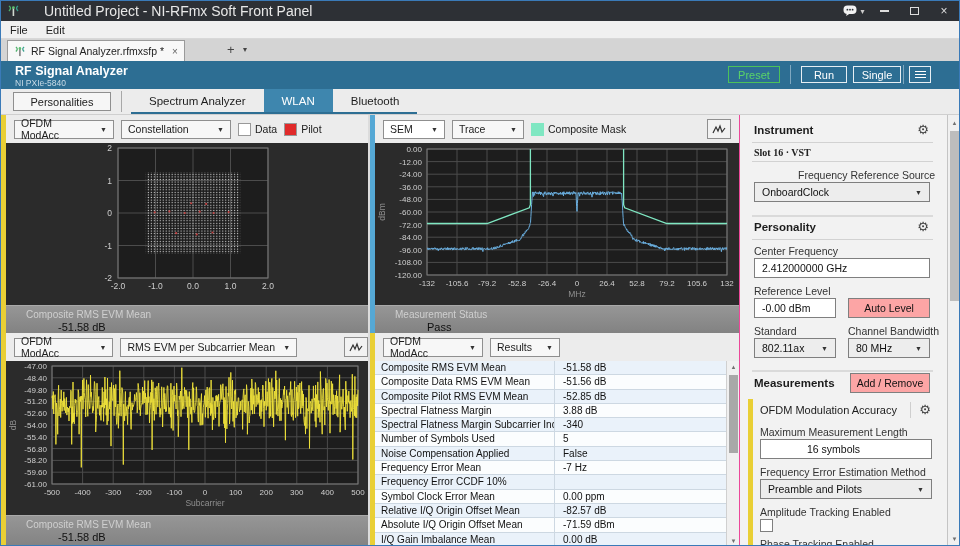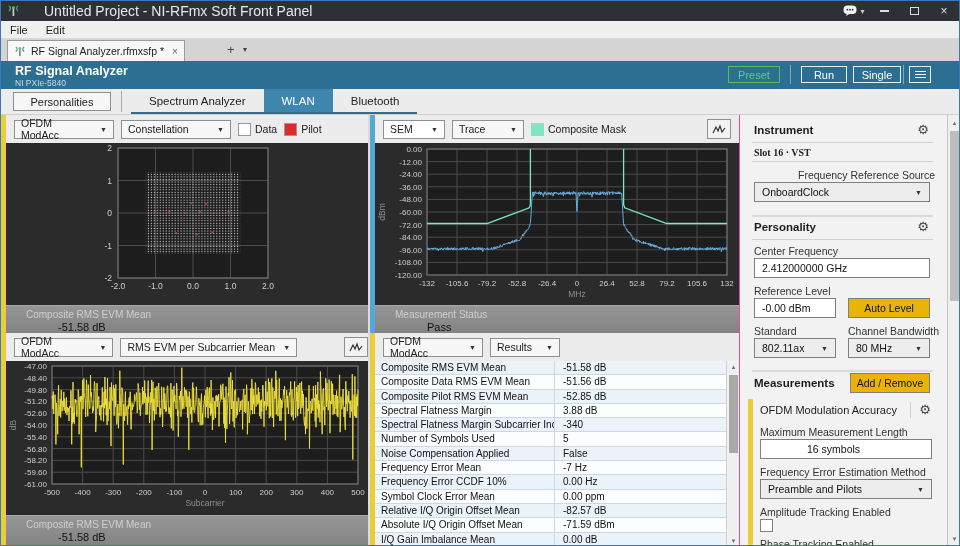--- a/index.html
+++ b/index.html
@@ -70,21 +70,21 @@
   .varrow{position:absolute;left:0;width:13px;height:12px;color:#707070;font-size:6px;text-align:center;line-height:12px;}
   .vthumb{position:absolute;left:2px;width:9px;background:#a8a8a8;}
   
   .sidebar{position:absolute;left:738px;top:0;width:208px;height:432px;background:#f2f2f2;border-left:1px solid #ec4899;overflow:hidden;}
   .sb-h{font-size:11.5px;font-weight:bold;color:#1c1c1c;}
   .gear{font-family:"DejaVu Sans",sans-serif;font-size:13px;color:#444;}
   .sb-label{font-size:10.5px;color:#333;}
   .sb-input{background:#fff;border:1px solid #7f7f7f;height:20px;font-size:10.5px;color:#111;display:flex;align-items:center;padding-left:7px;}
   .sb-dd{background:#ededed;border:1px solid #7f7f7f;height:20px;font-size:10.5px;color:#111;display:flex;align-items:center;justify-content:space-between;padding:0 7px;}
   .sb-dd .ddc{font-size:7px;color:#333;}
-  .sb-btn{background:#eab308;border:1px solid #7f7f7f;height:20px;font-size:10.5px;color:#111;display:flex;align-items:center;justify-content:center;}
+  .sb-btn{background:#fca5a5;border:1px solid #7f7f7f;height:20px;font-size:10.5px;color:#111;display:flex;align-items:center;justify-content:center;}
   .sb-line{position:absolute;left:12px;right:14px;height:1px;background:#d2d2d2;}
   .cb{width:13px;height:13px;border:1px solid #7f7f7f;background:#fff;display:flex;align-items:center;justify-content:center;font-size:9px;color:#fff;}
   .abs{position:absolute;}
 </style>
 </head>
 <body>
 
 <div class="win">
 
   <div class="titlebar">
@@ -434,21 +434,20 @@
         <div class="trow">
           <div class="tname">Noise Compensation Applied</div>
           <div class="tval">False</div>
         </div>
         <div class="trow">
           <div class="tname">Frequency Error Mean</div>
           <div class="tval">-7 Hz</div>
         </div>
         <div class="trow">
           <div class="tname">Frequency Error CCDF 10%</div>
-          <div class="tval">0.00 Hz</div>
         </div>
         <div class="trow">
           <div class="tname">Symbol Clock Error Mean</div>
           <div class="tval">0.00 ppm</div>
         </div>
         <div class="trow">
           <div class="tname">Relative I/Q Origin Offset Mean</div>
           <div class="tval">-82.57 dB</div>
         </div>
         <div class="trow">

